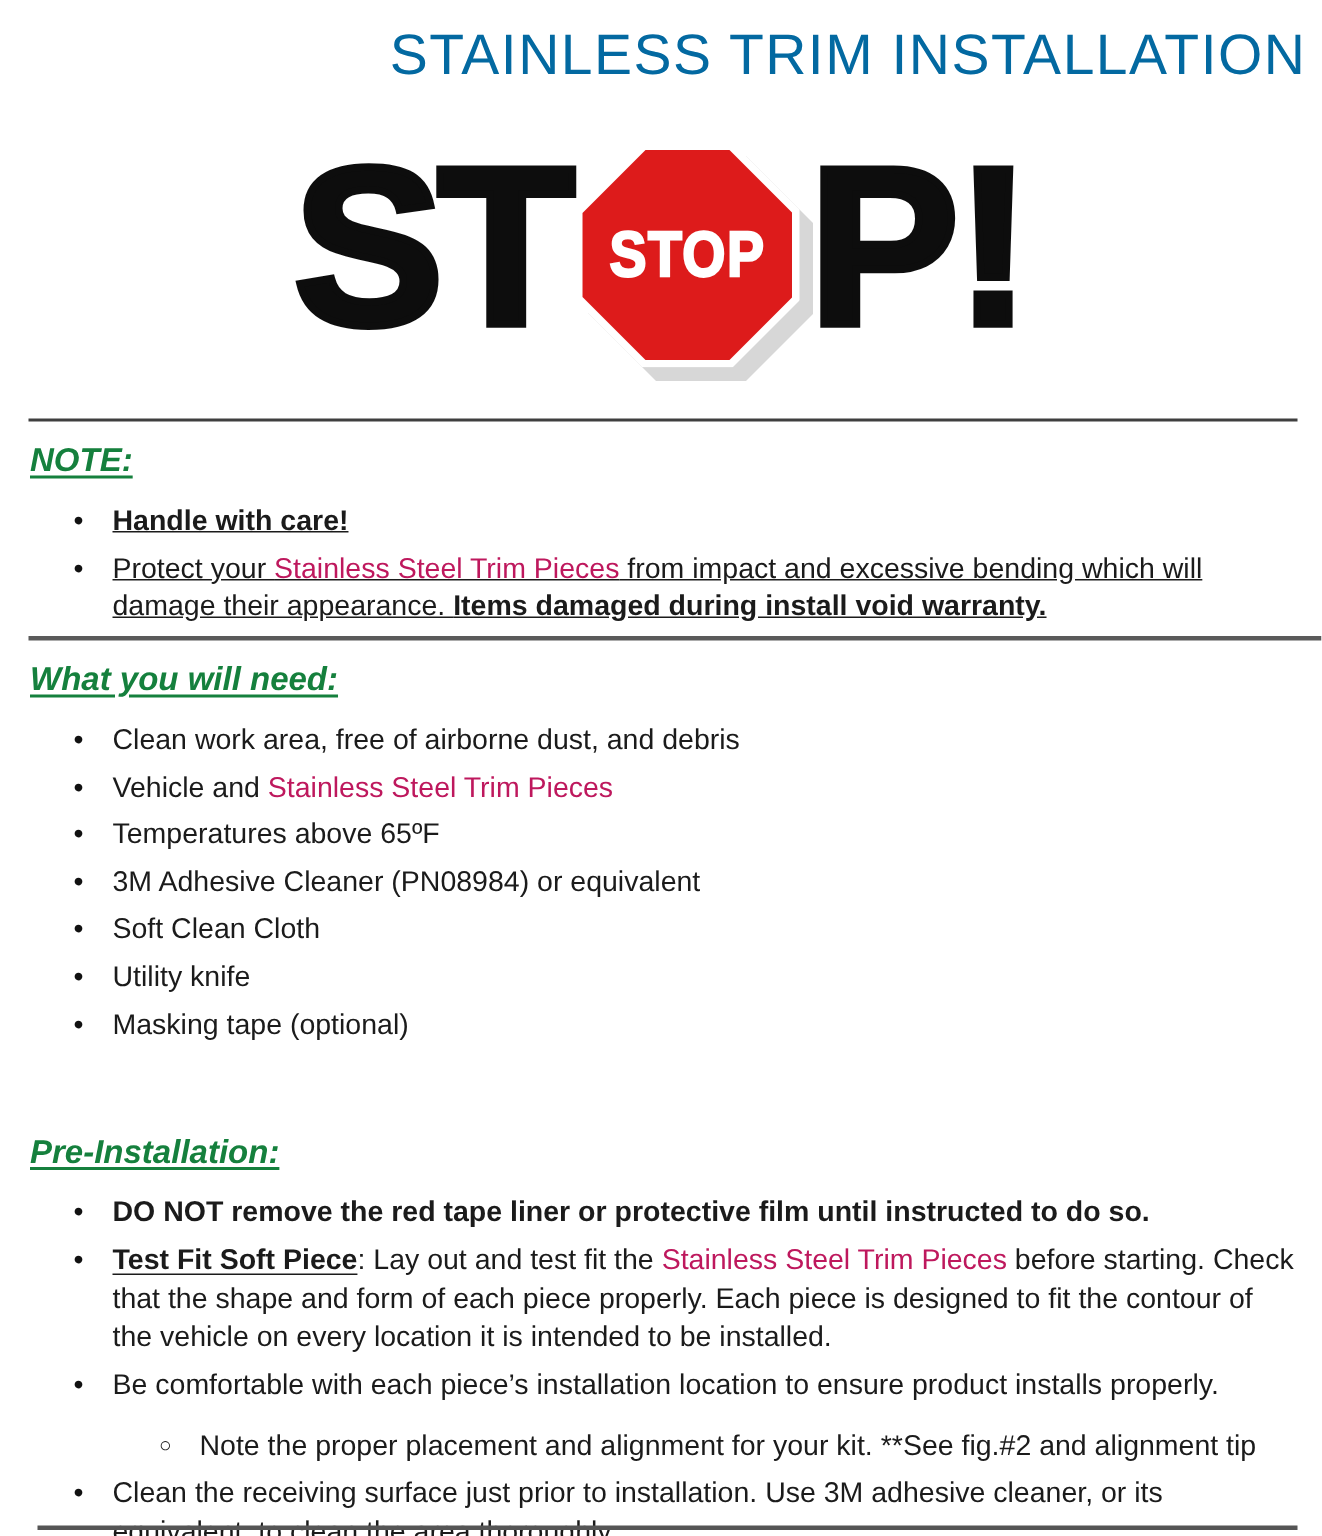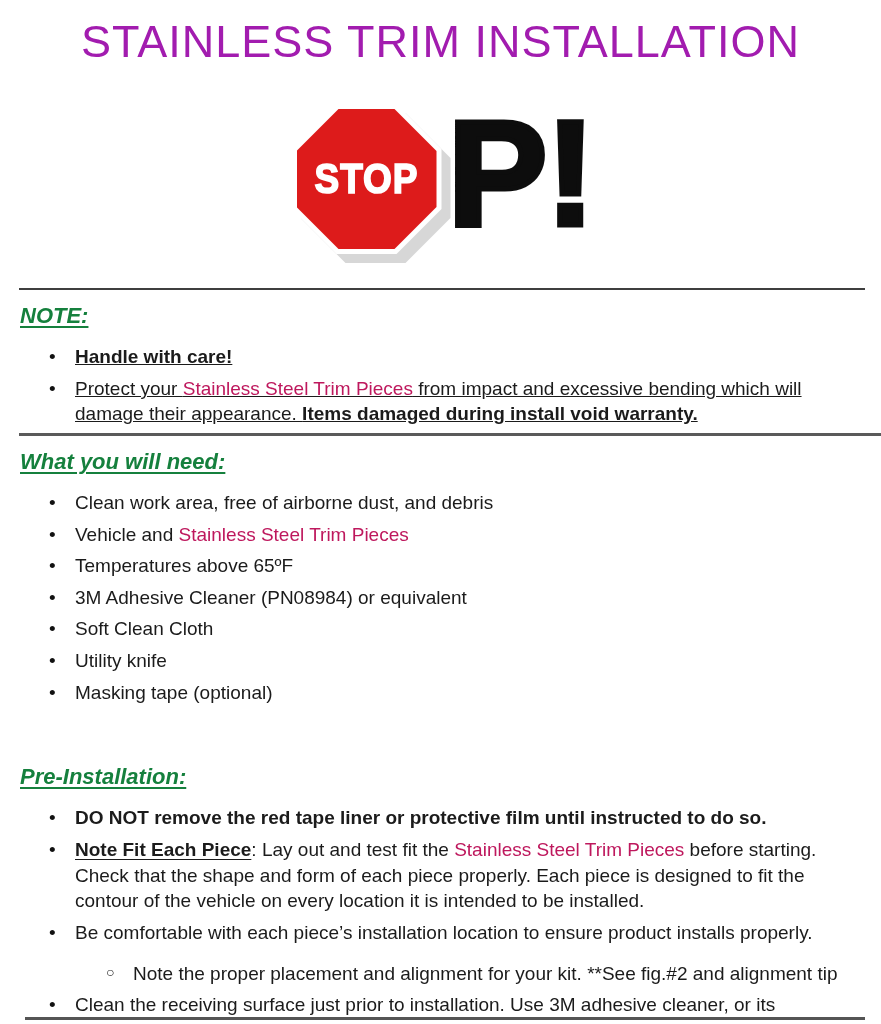--- a/index.html
+++ b/index.html
@@ -9,25 +9,25 @@
     background: #ffffff;
     font-family: "Liberation Sans", sans-serif;
     color: #1b1b1b;
     -webkit-font-smoothing: antialiased;
   }
   .page { position: relative; width: 881px; height: 1024px; overflow: hidden; }
 
   
   .doc-title {
     margin: 16px 10px 0 10px;
-    text-align: center;
-    font-size: 45px;
+    text-align: right;
+    font-size: 38px;
     letter-spacing: 1px;
     font-weight: 400;
-    color: #a21caf;
+    color: #0369a1;
     white-space: nowrap;
   }
 
   
   .stop-wrap {
     margin-top: 22px;
     height: 178px;
     display: flex;
     align-items: center;
     justify-content: center;
@@ -116,20 +116,21 @@
   .pre-list { margin-top: 16px; }
 </style>
 </head>
 <body>
 
 <div class="page">
 
   <h1 class="doc-title">STAINLESS TRIM INSTALLATION</h1>
 
   <div class="stop-wrap">
+    <span class="stop-letters">ST</span>
     <span class="stop-sign">
       <span class="oct shadow"></span>
       <span class="oct rim"></span>
       <span class="oct face">
         <span class="stop-sign-label">STOP</span>
       </span>
     </span>
     <span class="stop-letters right">P!</span>
   </div>
 
@@ -178,21 +179,21 @@
 
   <div class="gap-preinstall"></div>
 
   <section>
     <h2 class="section-heading">Pre-Installation:</h2>
     <ul class="bullets pre-list">
       <li>
         <span class="b">DO NOT remove the red tape liner or protective film until instructed to do so.</span>
       </li>
       <li>
-        <span class="bu">Note Fit Each Piece</span><span>: Lay out and test fit the </span><span class="red">Stainless Steel Trim Pieces</span><span> before starting. Check that the shape and form of each piece properly. Each piece is designed to fit the contour of the vehicle on every location it is intended to be installed.</span>
+        <span class="bu">Test Fit Soft Piece</span><span>: Lay out and test fit the </span><span class="red">Stainless Steel Trim Pieces</span><span> before starting. Check that the shape and form of each piece properly. Each piece is designed to fit the contour of the vehicle on every location it is intended to be installed.</span>
       </li>
       <li>
         <span>Be comfortable with each piece’s installation location to ensure product installs properly.</span>
         <div class="sub-item">
           <span>Note the proper placement and alignment for your kit. **See fig.#2 and alignment tip</span>
         </div>
       </li>
       <li>
         <span>Clean the receiving surface just prior to installation. Use 3M adhesive cleaner, or its equivalent, to clean the area thoroughly.</span>
       </li>

